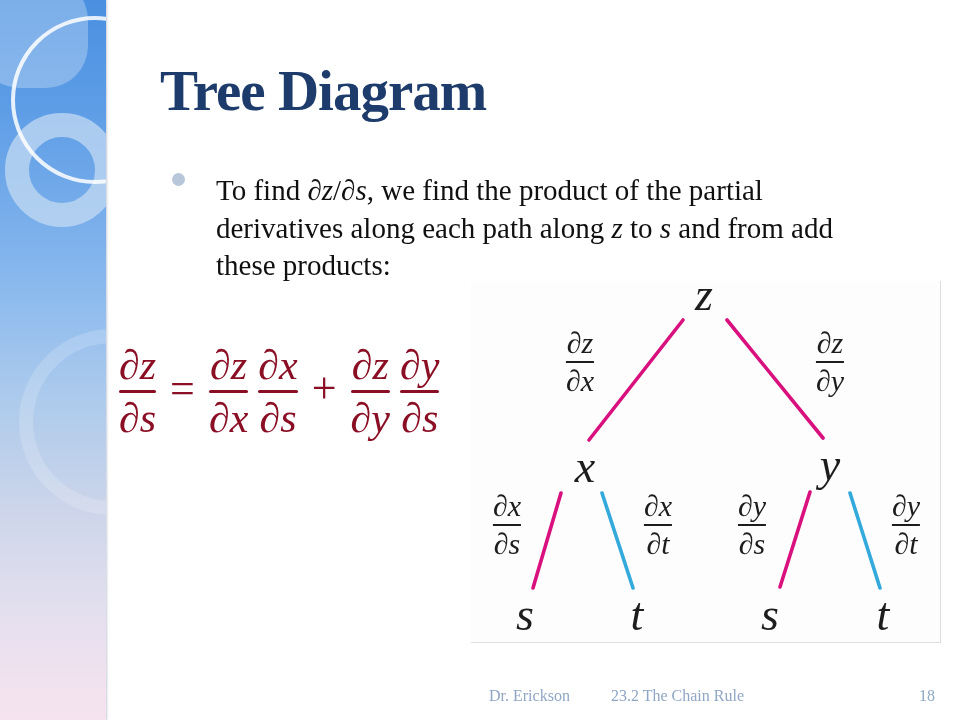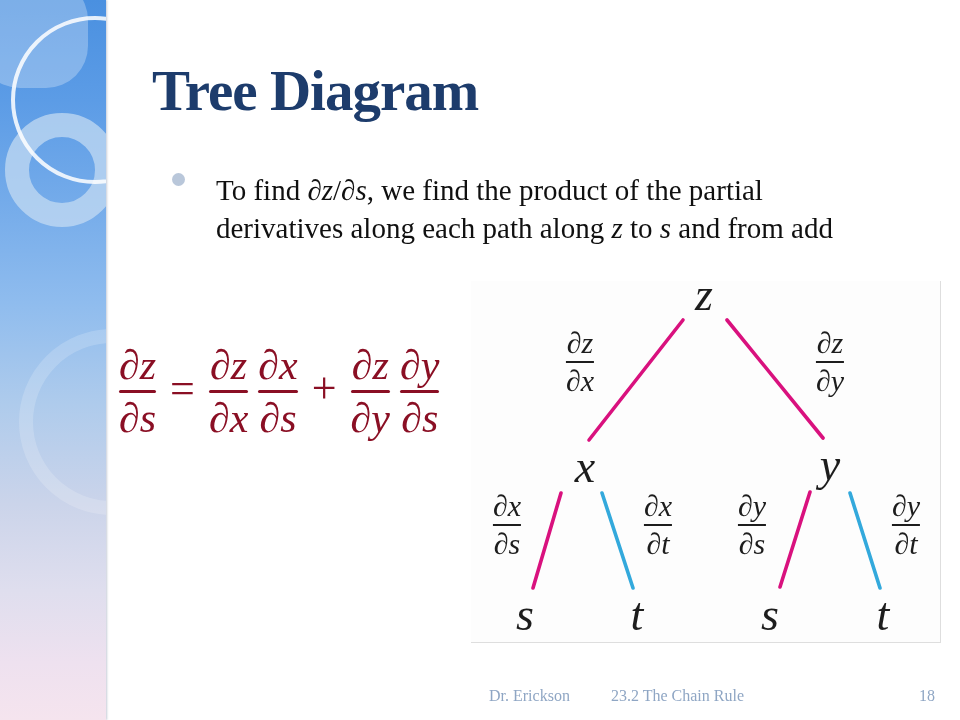--- a/index.html
+++ b/index.html
@@ -14,21 +14,21 @@
     position:absolute;left:0;top:0;width:106px;height:720px;overflow:hidden;
     background:linear-gradient(180deg,
       #4A90E0 0%, #5C9CE6 14%, #74ABEA 28%, #8FBCEE 42%,
       #AECBEC 56%, #CBD4EA 70%, #DFDEEE 82%, #EEE1EF 92%, #F5E4EE 100%);
     box-shadow:1px 0 2px rgba(90,110,140,.35);
   }
   .sidebar svg{display:block;}
 
   
   .title{
-    position:absolute;left:152px;top:60px;margin:0;
+    position:absolute;left:160px;top:60px;margin:0;
     font-size:57px;font-weight:700;letter-spacing:-1px;line-height:1.1;
     color:var(--title_text,#1D3C6C);
   }
 
   
   .bullet-dot{
     position:absolute;left:172px;top:173px;width:13px;height:13px;border-radius:50%;
     background:#b9c7da;
   }
   .bullet-text{
@@ -81,21 +81,21 @@
       <rect x="-22" y="-22" width="110" height="110" rx="42" fill="rgba(255,255,255,0.28)"></rect>
       <circle cx="62" cy="170" r="45" fill="none" stroke="rgba(198,221,243,0.72)" stroke-width="24"></circle>
       <circle cx="95" cy="100" r="82" fill="none" stroke="rgba(255,255,255,0.85)" stroke-width="4"></circle>
       <circle cx="112" cy="422" r="86" fill="none" stroke="rgba(255,255,255,0.18)" stroke-width="14"></circle>
     </svg>
   </div>
 
   <h1 class="title">Tree Diagram</h1>
 
   <div class="bullet-dot"></div>
-  <p class="bullet-text"><span>To find </span><span class="it">∂z</span><span>/</span><span class="it">∂s</span><span>, we find the product of the partial</span><br><span>derivatives along each path along </span><span class="it">z</span><span> to </span><span class="it">s</span><span> and from add</span><br></p>
+  <p class="bullet-text"><span>To find </span><span class="it">∂z</span><span>/</span><span class="it">∂s</span><span>, we find the product of the partial</span><br><span>derivatives along each path along </span><span class="it">z</span><span> to </span><span class="it">s</span><span> and from add</span><br><span>these products:</span></p>
 
   <div class="formula">
     <span class="frac">
       <span>∂z</span>
       <span class="bar"></span>
       <span>∂s</span>
     </span>
     <span class="op">=</span>
     <span class="frac">
       <span>∂z</span>

